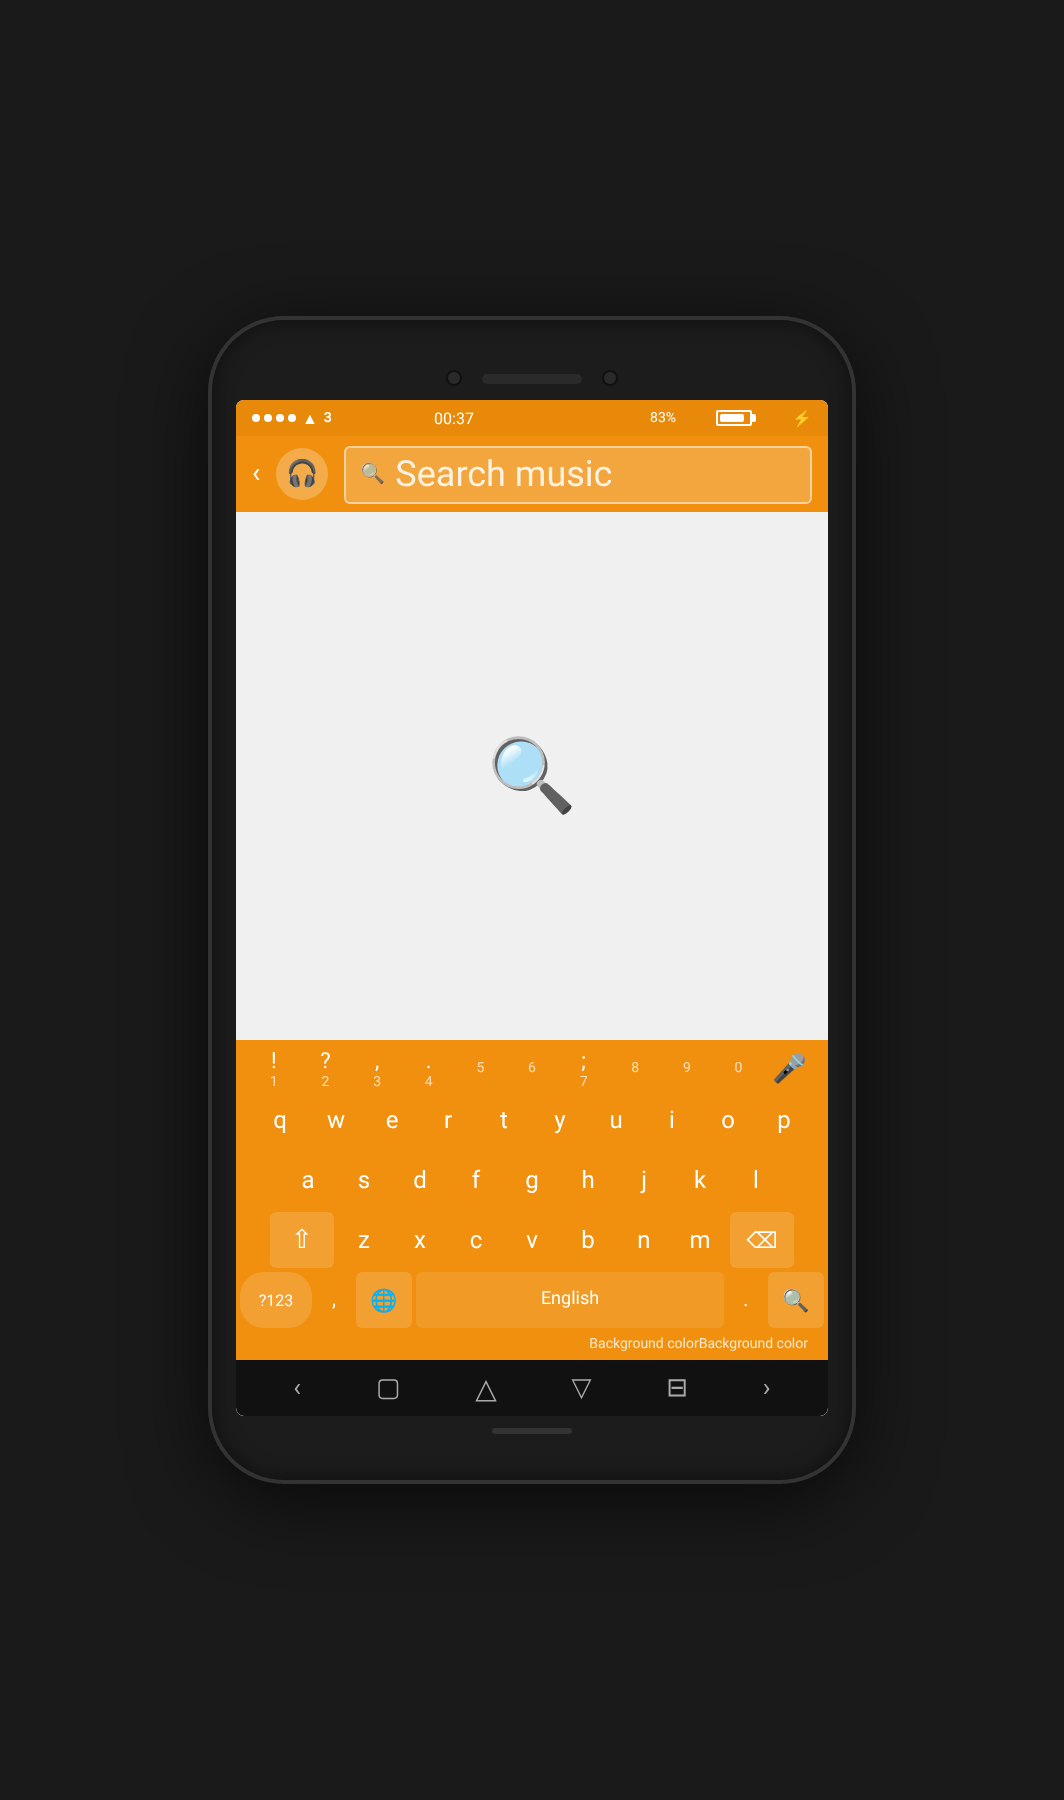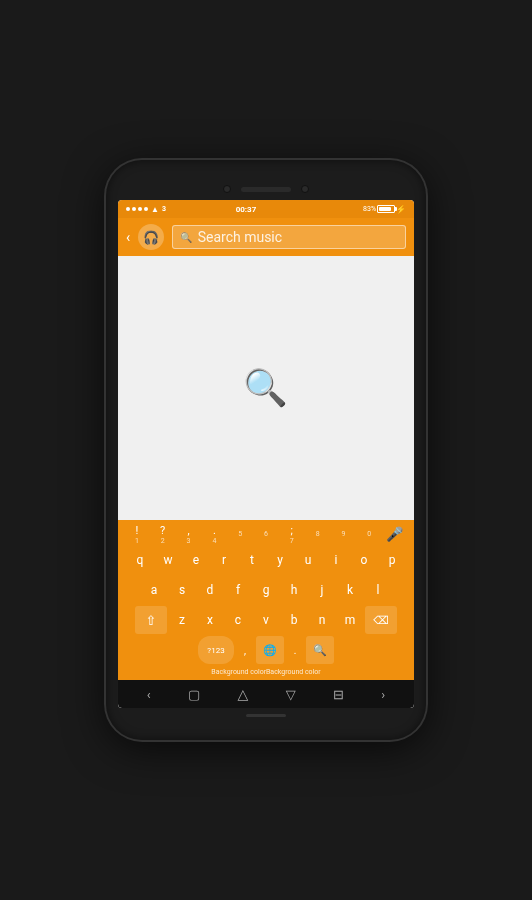--- a/index.html
+++ b/index.html
@@ -79,26 +79,26 @@
       font-size: 8px;
     }
     .status-sim {
       color: white;
       font-size: 7px;
       font-weight: bold;
     }
     .status-time {
       color: white;
       font-size: 8px;
-      font-weight: 700;
+      font-weight: 400;
     }
     .status-right {
       display: flex;
       align-items: center;
-      gap: 1px;
+      gap: 20px;
       color: white;
       font-size: 7px;
       padding-left: 37px;
     }
     .battery-bar {
       width: 18px;
       height: 8px;
       border: 1px solid white;
       border-radius: 1px;
       position: relative;
@@ -157,21 +157,21 @@
       align-items: center;
       padding: 3px 7px;
       gap: 5px;
     }
     .search-icon-small {
       color: rgba(255,255,255,0.8);
       font-size: 10px;
     }
     .search-placeholder {
       color: rgba(255,255,255,0.85);
-      font-size: 14px;
+      font-size: 18px;
     }
     .content-area {
       flex: 1;
       background: #f0f0f0;
       display: flex;
       align-items: center;
       justify-content: center;
       min-height: 120px;
     }
     .search-icon-large {
@@ -281,21 +281,21 @@
       border-radius: 0 0 4px 4px;
     }
     .nav-btn {
       color: #aaa;
       font-size: 13px;
       cursor: pointer;
     }
     .bottom-labels {
       background: #f0900e;
       display: flex;
-      justify-content: center;
+      justify-content: flex-end;
       padding: 2px 8px;
       font-size: 7px;
       color: rgba(255,255,255,0.8);
     }
     .phone-bottom-bar {
       height: 14px;
       display: flex;
       justify-content: center;
       align-items: center;
     }
@@ -431,20 +431,21 @@
         <div class="key">b</div>
         <div class="key">n</div>
         <div class="key">m</div>
         <div class="key key-backspace">⌫</div>
       </div>
 
       <div class="keyboard-row">
         <div class="key key-123" style="font-size:8px;">?123</div>
         <div class="key" style="max-width:18px; min-width:18px; font-size:10px;">,</div>
         <div class="key key-globe" style="font-size:11px;">🌐</div>
+        <div class="key key-space" style="font-size:9px;">English</div>
         <div class="key" style="max-width:18px; min-width:18px; font-size:10px;">.</div>
         <div class="key key-search-bottom" style="font-size:11px;">🔍</div>
       </div>
 
       <div class="bottom-labels">
         <span>Background color</span>
         <span>Background color</span>
       </div>
     </div>
 

